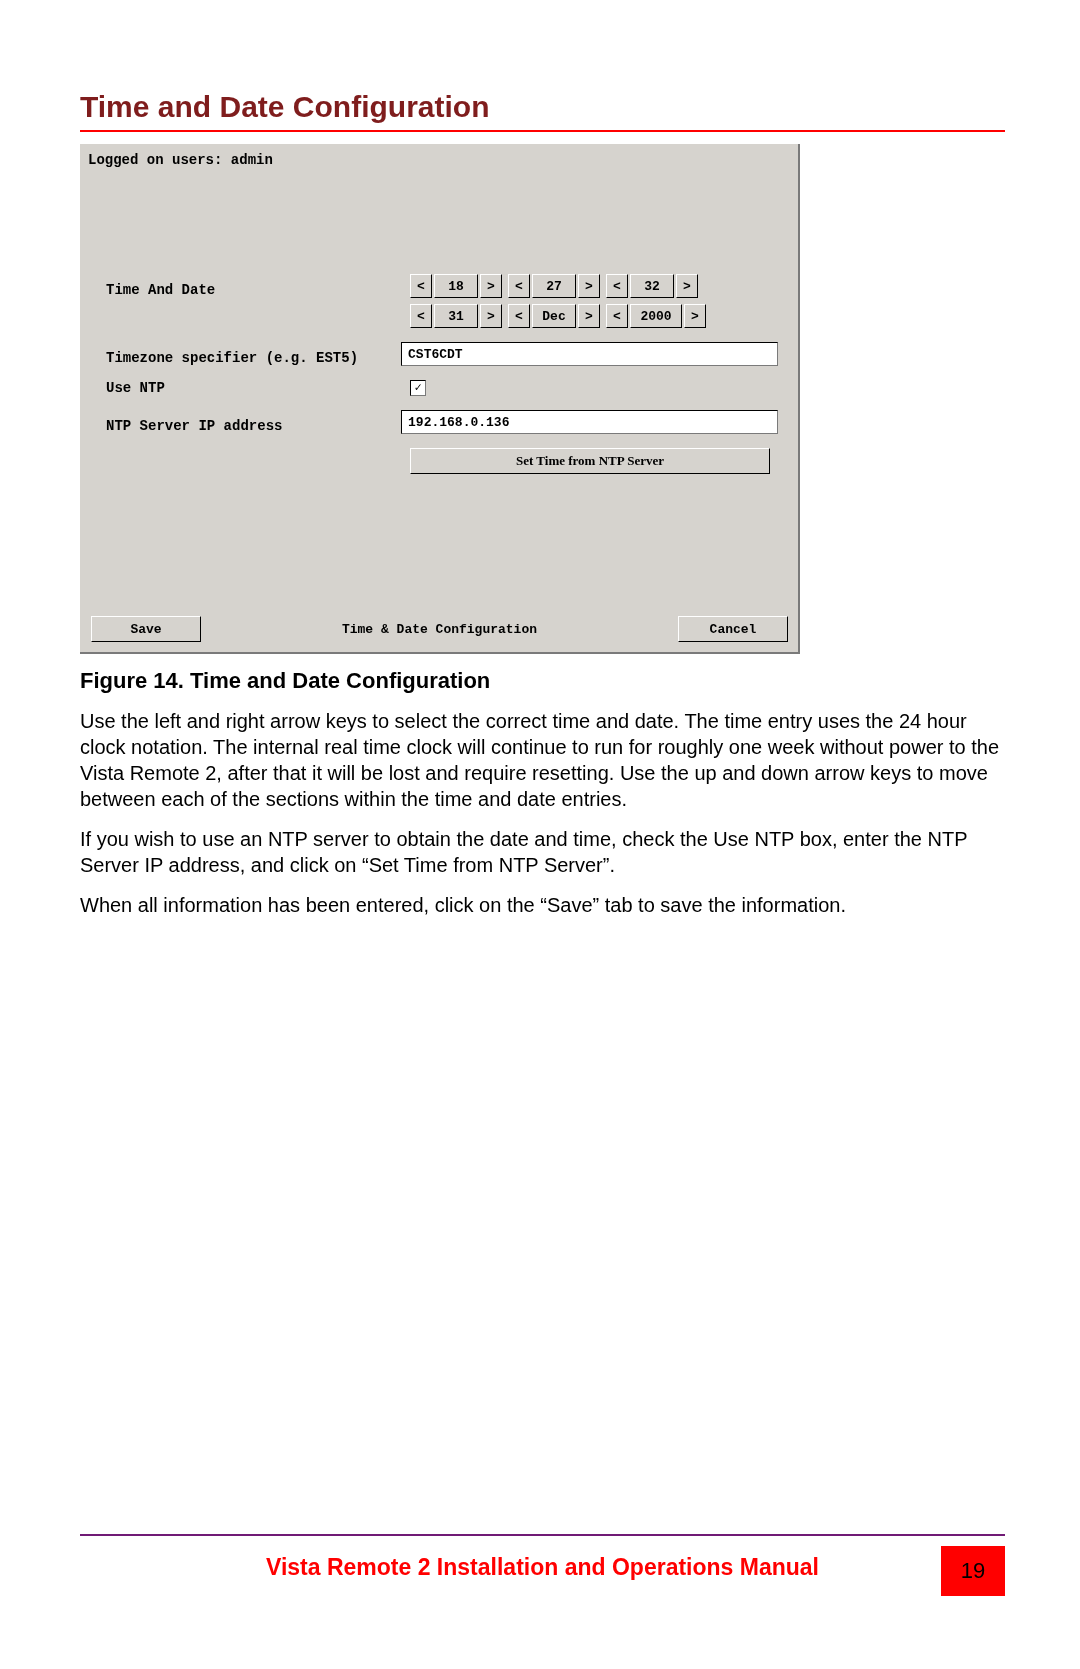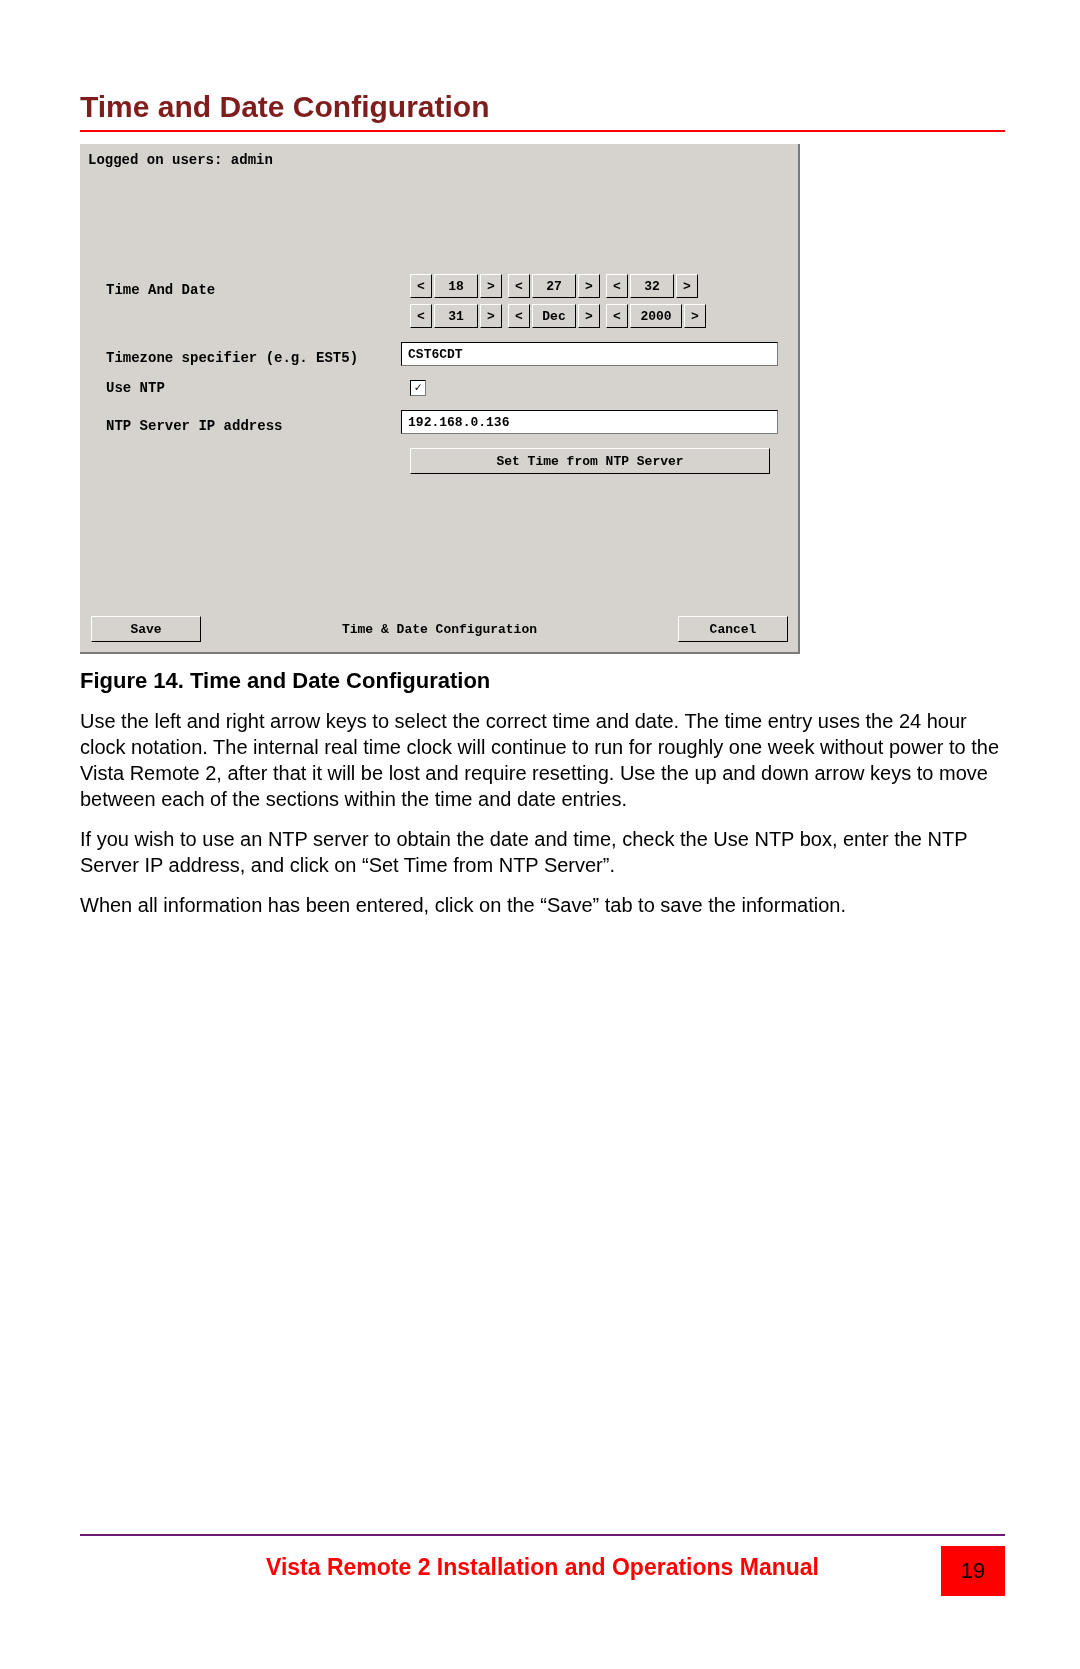--- a/index.html
+++ b/index.html
@@ -116,21 +116,21 @@
   .wide-btn {
     width: 360px;
     height: 26px;
     background: #d6d3ce;
     border: 1px solid #000;
     border-top: 1px solid #fff;
     border-left: 1px solid #fff;
     display: flex;
     align-items: center;
     justify-content: center;
-    font-family: Liberation Mono, monospace;
+    font-family: Liberation Serif, serif;
     font-size: 13px;
     font-weight: bold;
     margin-left: 310px;
     cursor: pointer;
   }
   .bottom-bar {
     position: absolute;
     bottom: 10px;
     left: 11px;
     right: 10px;

